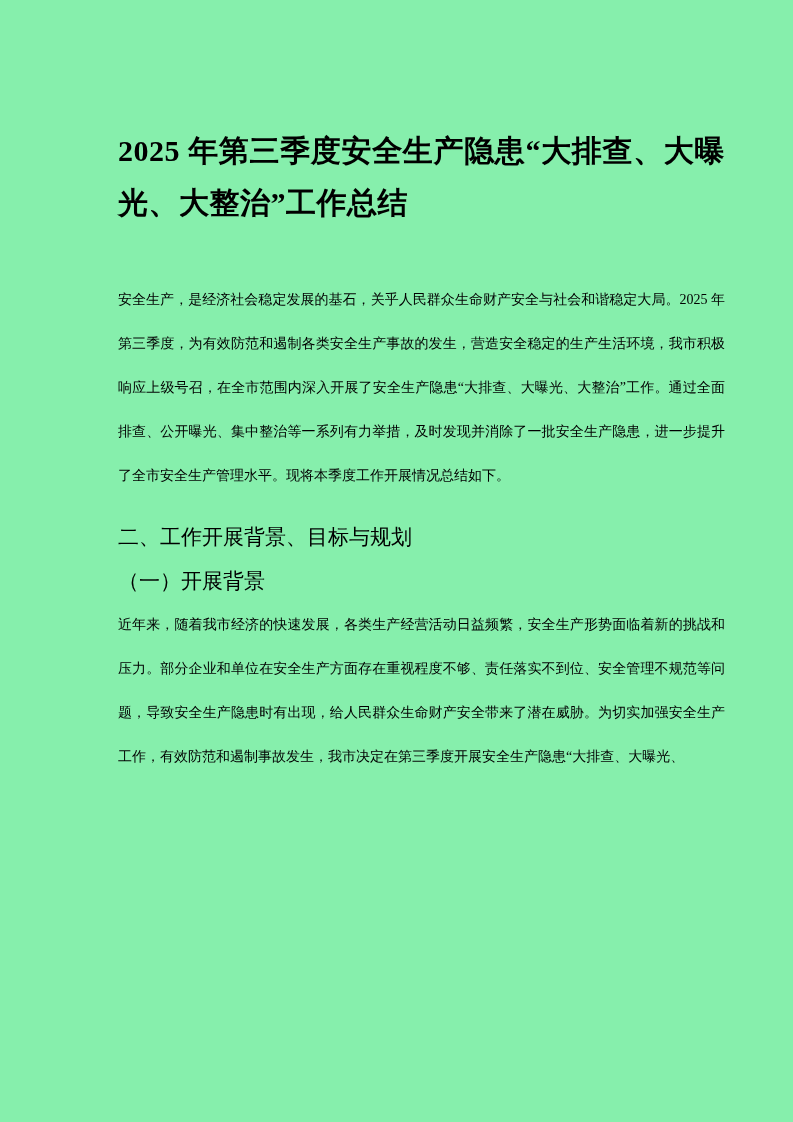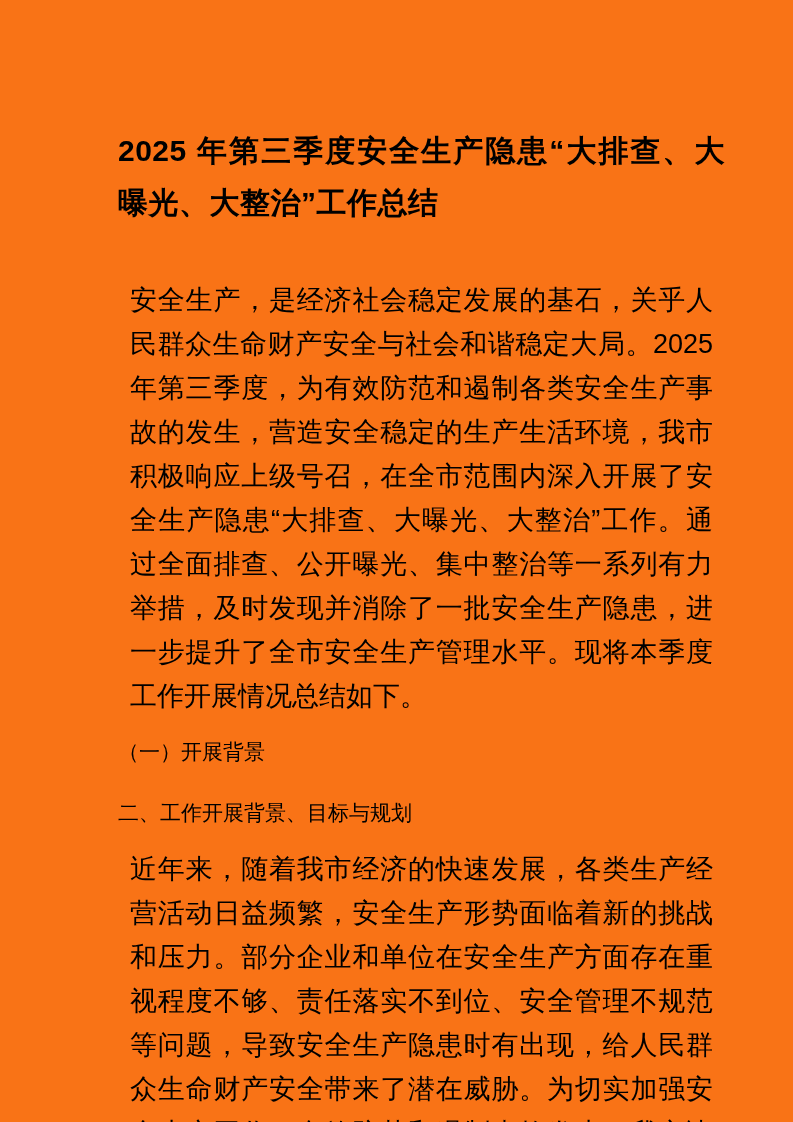--- a/index.html
+++ b/index.html
@@ -7,58 +7,58 @@
     padding: 0;
     background: #ffffff;
   }
   .page {
     position: relative;
     width: 793px;
     height: 1122px;
     box-sizing: border-box;
     padding: 125px 68px 0 118px;
     overflow: hidden;
-    background: #f97316;
+    background: #86efac;
     color: #000000;
-    font-family: Liberation Sans, sans-serif;
+    font-family: Liberation Serif, serif;
   }
   .doc-title {
     margin: 0 0 49px 0;
     font-size: 30px;
     font-weight: bold;
     line-height: 52px;
     text-align: justify;
     letter-spacing: 0.5px;
   }
   .doc-heading {
     margin: 0;
     font-size: 21px;
     font-weight: normal;
     line-height: 44px;
   }
   .doc-heading.gap-before {
     margin-top: 17px;
   }
   .doc-paragraph {
-    margin: 12px;
-    font-size: 27px;
+    margin: 0;
+    font-size: 14px;
     line-height: 44px;
     text-align: justify;
     text-justify: inter-character;
   }
 </style>
 </head>
 <body>
 
 <div class="page">
 
   <h1 class="doc-title">2025 年第三季度安全生产隐患“大排查、大曝光、大整治”工作总结</h1>
 
 
   <p class="doc-paragraph">安全生产，是经济社会稳定发展的基石，关乎人民群众生命财产安全与社会和谐稳定大局。2025 年第三季度，为有效防范和遏制各类安全生产事故的发生，营造安全稳定的生产生活环境，我市积极响应上级号召，在全市范围内深入开展了安全生产隐患“大排查、大曝光、大整治”工作。通过全面排查、公开曝光、集中整治等一系列有力举措，及时发现并消除了一批安全生产隐患，进一步提升了全市安全生产管理水平。现将本季度工作开展情况总结如下。</p>
 
+  <p class="doc-heading gap-before">二、工作开展背景、目标与规划</p>
+
   <p class="doc-heading">（一）开展背景</p>
-
-  <p class="doc-heading gap-before">二、工作开展背景、目标与规划</p>
 
   <p class="doc-paragraph">近年来，随着我市经济的快速发展，各类生产经营活动日益频繁，安全生产形势面临着新的挑战和压力。部分企业和单位在安全生产方面存在重视程度不够、责任落实不到位、安全管理不规范等问题，导致安全生产隐患时有出现，给人民群众生命财产安全带来了潜在威胁。为切实加强安全生产工作，有效防范和遏制事故发生，我市决定在第三季度开展安全生产隐患“大排查、大曝光、</p>
 
 </div>
 
 </body></html>

